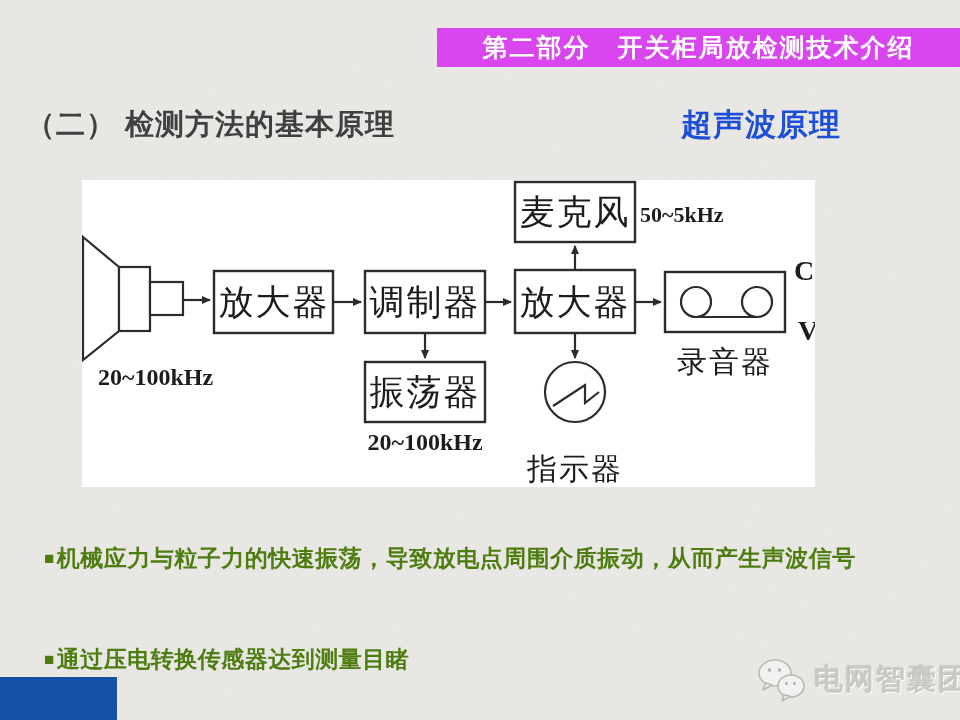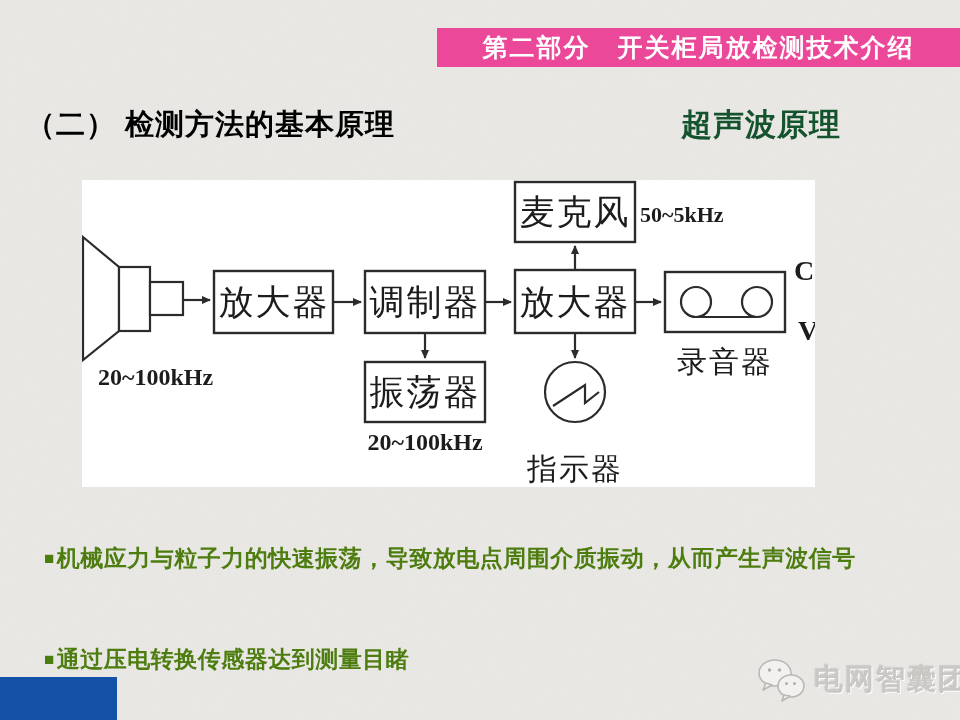--- a/index.html
+++ b/index.html
@@ -16,21 +16,21 @@
     left:437px;top:28px;width:523px;height:39px;
     display:flex;align-items:center;justify-content:center;
     color:#ffffff;
     font-family:"Liberation Serif","DejaVu Serif",serif;
     font-size:25px;font-weight:bold;letter-spacing:2px;white-space:nowrap;
   }
 
   
   .title-left{
     left:26px;top:105px;
-    font-size:29px;font-weight:bold;color:#000000;letter-spacing:1px;white-space:nowrap;text-align:center;
+    font-size:29px;font-weight:bold;color:#404040;letter-spacing:1px;white-space:nowrap;text-align:center;
   }
   .title-right{
     left:681px;top:104px;
     font-size:31px;font-weight:bold;letter-spacing:1px;white-space:nowrap;
   }
 
   
   .panel{
     left:82px;top:180px;width:733px;height:307px;background:#ffffff;
   }
@@ -65,26 +65,26 @@
 <body>
 
 <svg class="noise" width="960" height="720">
   <filter id="grain">
     <feTurbulence type="fractalNoise" baseFrequency="0.8" numOctaves="2" stitchTiles="stitch"></feTurbulence>
     <feColorMatrix type="matrix" values="0 0 0 0 0.55  0 0 0 0 0.55  0 0 0 0 0.53  0 0 0 0.16 0"></feColorMatrix>
   </filter>
   <rect width="960" height="720" filter="url(#grain)"></rect>
 </svg>
 
-<div class="layer banner" style="background:#ec4899;">
+<div class="layer banner" style="background:#d946ef;">
   <span>第二部分　开关柜局放检测技术介绍</span>
 </div>
 
 <div class="layer title-left">（二） 检测方法的基本原理</div>
-<div class="layer title-right" style="color:#14532d;">超声波原理</div>
+<div class="layer title-right" style="color:#1d4ed8;">超声波原理</div>
 
 <div class="layer panel">
   <svg width="733" height="307" viewBox="0 0 733 307">
     <defs>
       <marker id="ah" markerWidth="12" markerHeight="12" refX="8" refY="4" orient="auto" markerUnits="userSpaceOnUse">
         <path d="M0,0 L9,4 L0,8 Z" fill="#2b2b2b"></path>
       </marker>
     </defs>
 
     <g fill="#ffffff" stroke="#2b2b2b" stroke-width="2.2" stroke-linejoin="miter">

